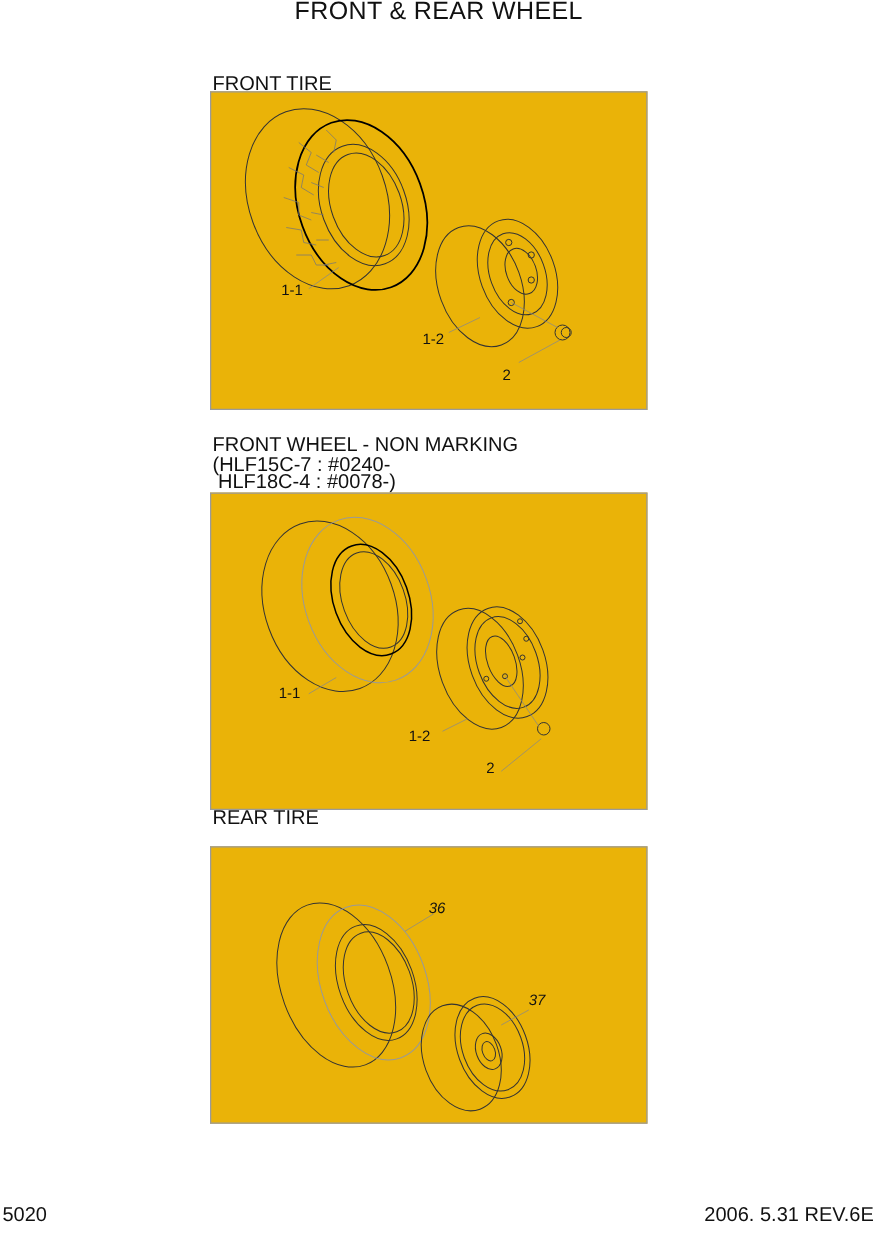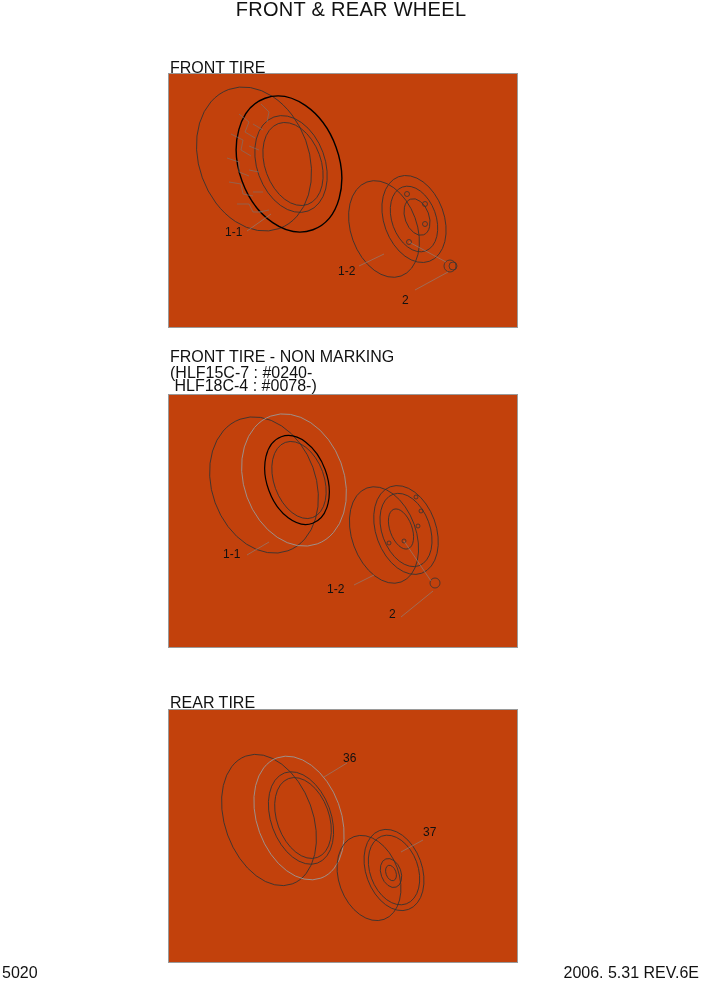--- a/index.html
+++ b/index.html
@@ -1,21 +1,21 @@
 <!DOCTYPE html>
 <html><head>
 <meta charset="utf-8">
 <style>
   html, body { margin:0; padding:0; background:#ffffff; }
   body { width:702px; height:992px; position:relative; overflow:hidden;
          font-family:"Liberation Sans", sans-serif; color:#111; }
   .title { position:absolute; left:0; top:-2px; width:702px; text-align:center;
            font-size:20px; letter-spacing:0.3px; }
   .section-label { position:absolute; left:170px; font-size:16px; line-height:13px; white-space:pre; }
-  .panel { position:absolute; left:168px; width:350px; border:1px solid #9a9a9a; box-sizing:border-box; background:#c2410c; }
+  .panel { position:absolute; left:168px; width:350px; border:1px solid #9a9a9a; box-sizing:border-box; background:#eab308; }
   .panel svg { position:absolute; left:0; top:0; }
   .callout { font-family:"Liberation Sans", sans-serif; font-size:12px; fill:#111; }
   .footer-left { position:absolute; left:2px; top:964px; font-size:16px; }
   .footer-right { position:absolute; right:3px; top:964px; font-size:16px; }
 </style>
 </head>
 <body>
 
 <div class="title">FRONT &amp; REAR WHEEL</div>
 
@@ -53,21 +53,21 @@
         <line x1="246" y1="216" x2="279" y2="198"></line>
         <line x1="240" y1="168" x2="277" y2="188"></line>
       </g>
     </g>
     <text class="callout" x="56" y="162">1-1</text>
     <text class="callout" x="169" y="201">1-2</text>
     <text class="callout" x="233" y="230">2</text>
   </svg>
 </div>
 
-<div class="section-label" style="top:350px;">FRONT TIRE - NON MARKING</div>
+<div class="section-label" style="top:350px;">FRONT WHEEL - NON MARKING</div>
 <div class="section-label" style="top:366px;">(HLF15C-7 : #0240-</div>
 <div class="section-label" style="top:379px;"> HLF18C-4 : #0078-)</div>
 <div class="panel" style="top:394px; height:254px;">
   <svg width="350" height="254" viewBox="0 0 350 254">
     <g fill="none" stroke="#333" stroke-width="0.8">
       <ellipse cx="95" cy="90" rx="52" ry="70" transform="rotate(-20 95 90)"></ellipse>
       <ellipse cx="125" cy="85" rx="50" ry="68" transform="rotate(-20 125 85)" stroke="#999"></ellipse>
       <ellipse cx="128" cy="85" rx="30" ry="46" transform="rotate(-20 128 85)" stroke="#000" stroke-width="1.2"></ellipse>
       <ellipse cx="130" cy="85" rx="25" ry="40" transform="rotate(-20 130 85)"></ellipse>
 
@@ -88,22 +88,22 @@
         <line x1="232" y1="222" x2="264" y2="196"></line>
         <line x1="235" y1="146" x2="262" y2="186"></line>
       </g>
     </g>
     <text class="callout" x="54" y="163">1-1</text>
     <text class="callout" x="158" y="198">1-2</text>
     <text class="callout" x="220" y="223">2</text>
   </svg>
 </div>
 
-<div class="section-label" style="top:648px;margin-top:48px;">REAR TIRE</div>
-<div class="panel" style="top:709px; height:254px;">
+<div class="section-label" style="top:648px;">REAR TIRE</div>
+<div class="panel" style="top:677px; height:222px;font-style:italic;">
   <svg width="350" height="254" viewBox="0 0 350 254">
     <g fill="none" stroke="#333" stroke-width="0.8">
       <ellipse cx="100" cy="110" rx="44" ry="68" transform="rotate(-20 100 110)"></ellipse>
       <ellipse cx="130" cy="108" rx="42" ry="64" transform="rotate(-20 130 108)" stroke="#999"></ellipse>
       <ellipse cx="132" cy="108" rx="30" ry="48" transform="rotate(-20 132 108)"></ellipse>
       <ellipse cx="134" cy="108" rx="26" ry="42" transform="rotate(-20 134 108)"></ellipse>
 
       <ellipse cx="200" cy="168" rx="30" ry="44" transform="rotate(-20 200 168)"></ellipse>
       <ellipse cx="225" cy="160" rx="28" ry="42" transform="rotate(-20 225 160)"></ellipse>
       <ellipse cx="225" cy="160" rx="24" ry="36" transform="rotate(-20 225 160)"></ellipse>

